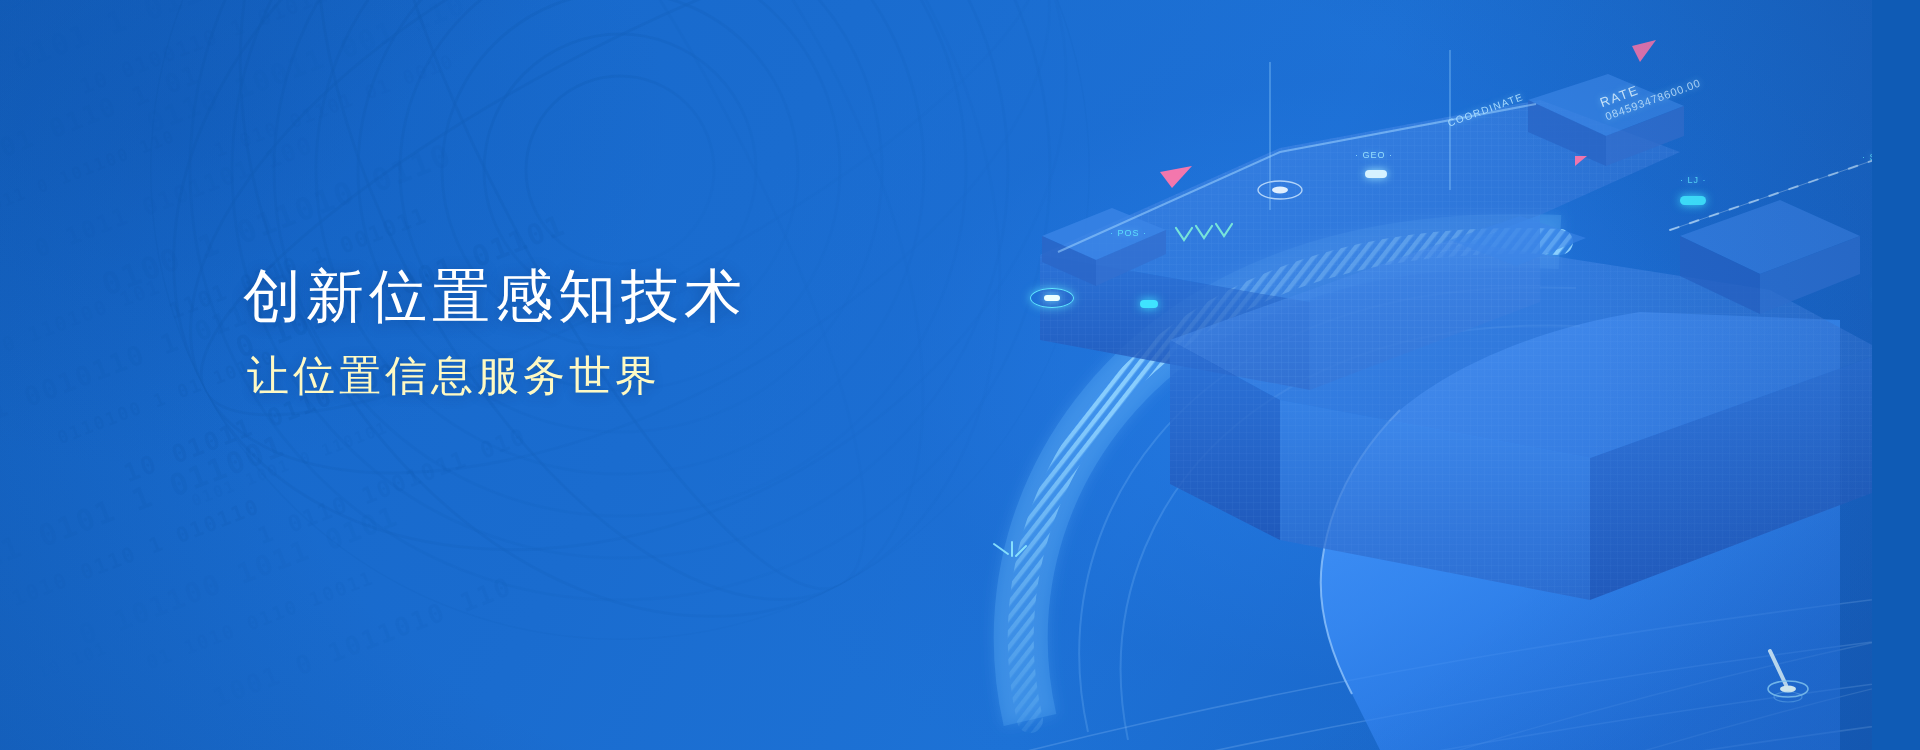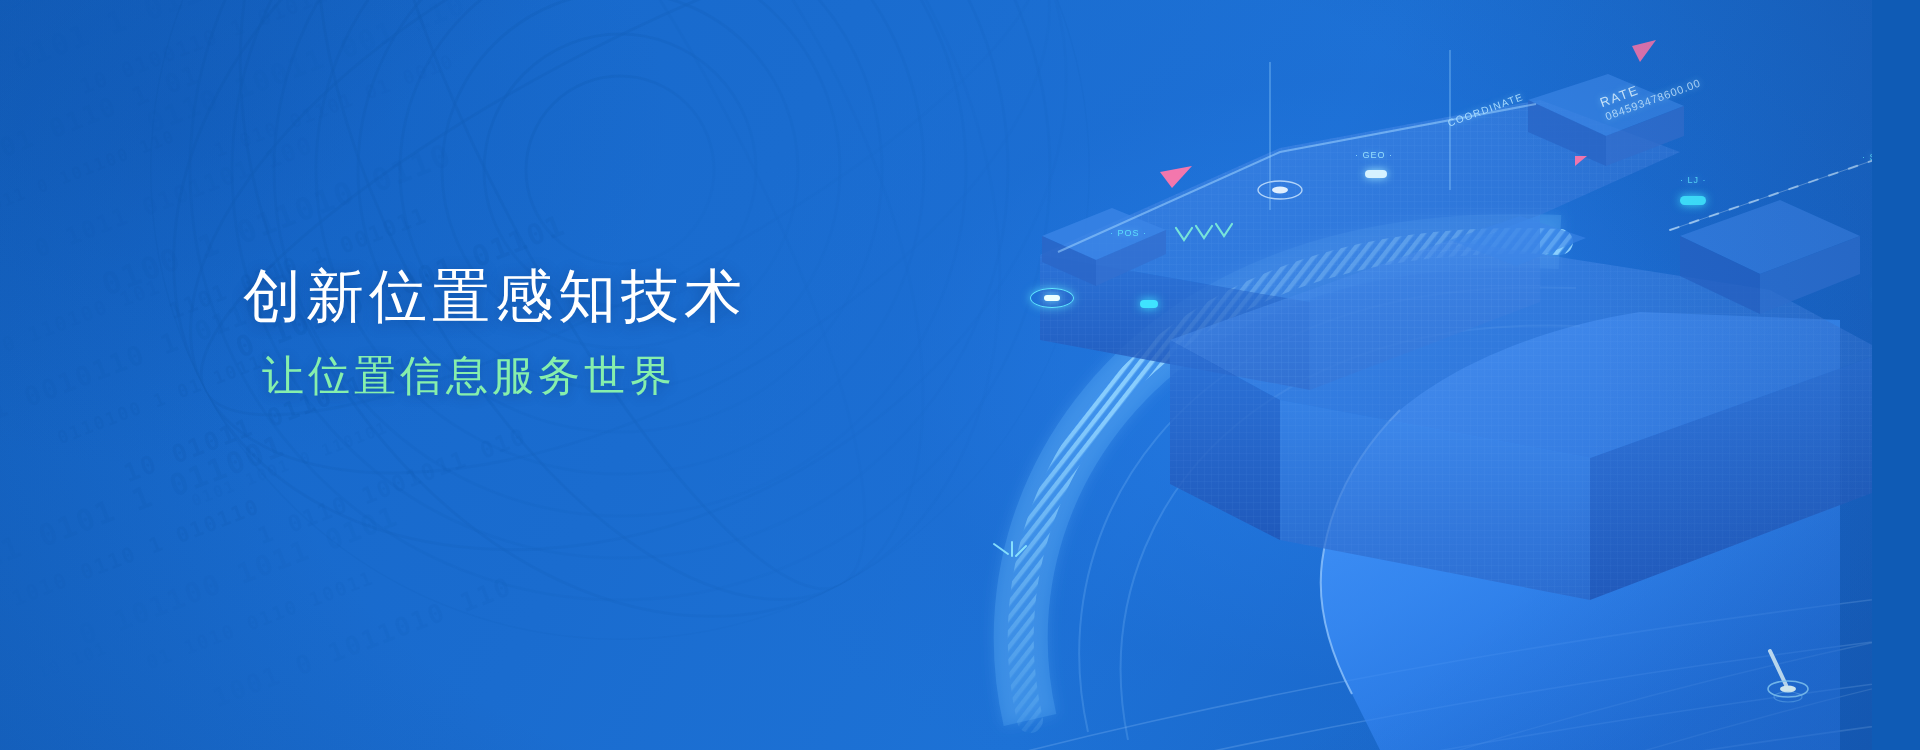--- a/index.html
+++ b/index.html
@@ -67,22 +67,22 @@
   .hud-label.small{font-size:9px;letter-spacing:1px;opacity:.92;}
 
   
   .copy{position:absolute;left:243px;top:262px;width:760px;}
   .headline{
     font-size:58px;line-height:1.16;color:#ffffff;font-weight:400;
     letter-spacing:5px;margin:0;
     text-shadow:0 2px 14px rgba(5,40,96,.38);
   }
   .subline{
-    font-size:42px;line-height:1.2;color:#86efac;font-weight:400;
-    letter-spacing:4px;margin:22px 0 0 19px;
+    font-size:42px;line-height:1.2;color:#fef9c3;font-weight:400;
+    letter-spacing:4px;margin:22px 0 0 4px;
     text-shadow:0 2px 12px rgba(5,40,96,.32);
   }
 </style>
 </head>
 <body>
 
 <div id="stage">
 
   <div class="bg-base"></div>
 

